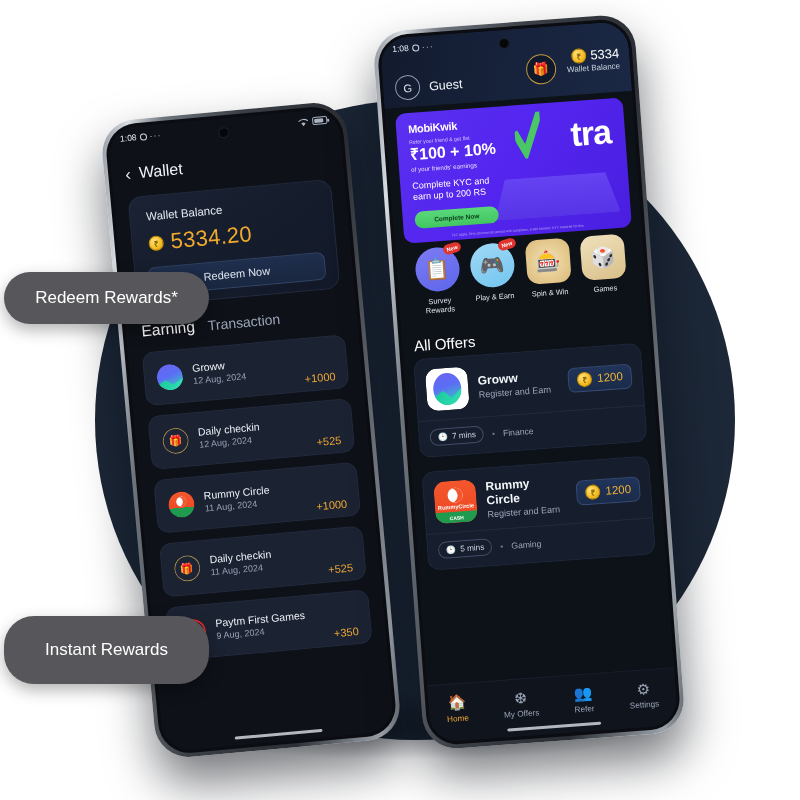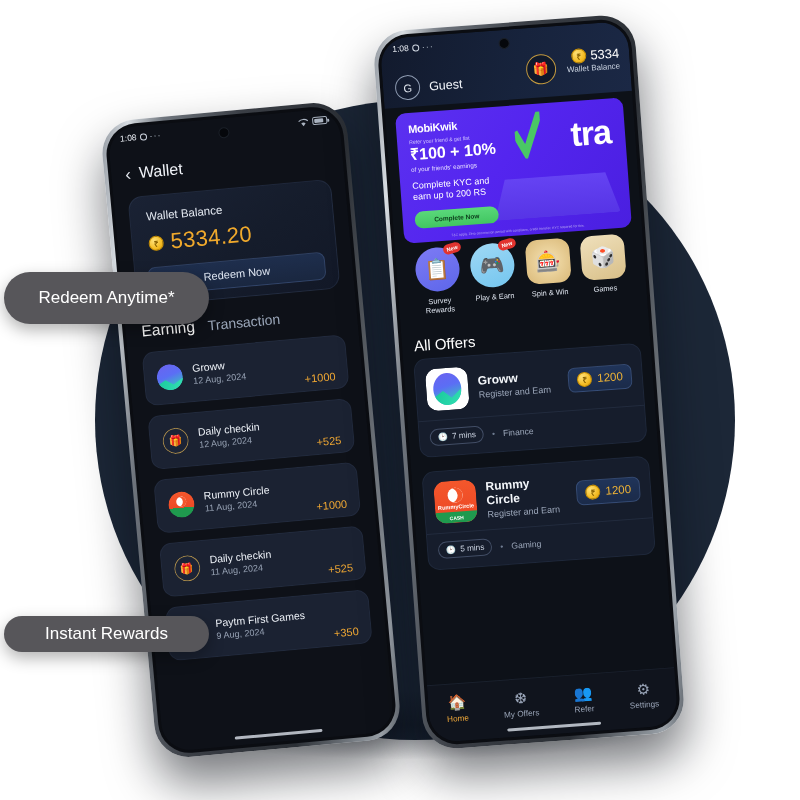--- a/index.html
+++ b/index.html
@@ -272,21 +272,21 @@
   .nav-item.active .nav-ico, .nav-item.active .nav-lbl { color:#f0a93a; }
 
   
   .pill {
     position:absolute; z-index: 20;
     background:#57565a; color:#ffffff;
     border-radius: 30px; display:flex; align-items:center; justify-content:center;
     font-size: 17px; box-shadow: 0 6px 16px rgba(0,0,0,.3);
   }
   #pill-redeem { left: 4px; top: 272px; width: 205px; height: 52px; }
-  #pill-instant { left: 4px; top: 616px; width: 205px; height: 36px; }
+  #pill-instant { left: 4px; top: 616px; width: 205px; height: 68px; }
   #pill-easy { left: 597px; top: 508px; width: 200px; height: 52px; }
 </style>
 </head>
 <body>
 
 <div id="stage">
 
   <div class="bg-circle"></div>
   <div class="bg-shadow"></div>
 
@@ -549,16 +549,16 @@
             <div class="nav-ico">⚙</div>
             <div class="nav-lbl">Settings</div>
           </div>
         </div>
 
         <div class="homebar"></div>
       </div>
     </div>
   </div>
 
-  <div class="pill" id="pill-redeem">Redeem Anytime*</div>
+  <div class="pill" id="pill-redeem">Redeem Rewards*</div>
   <div class="pill" id="pill-instant">Instant Rewards</div>
 
 </div>
 
 </body></html>

